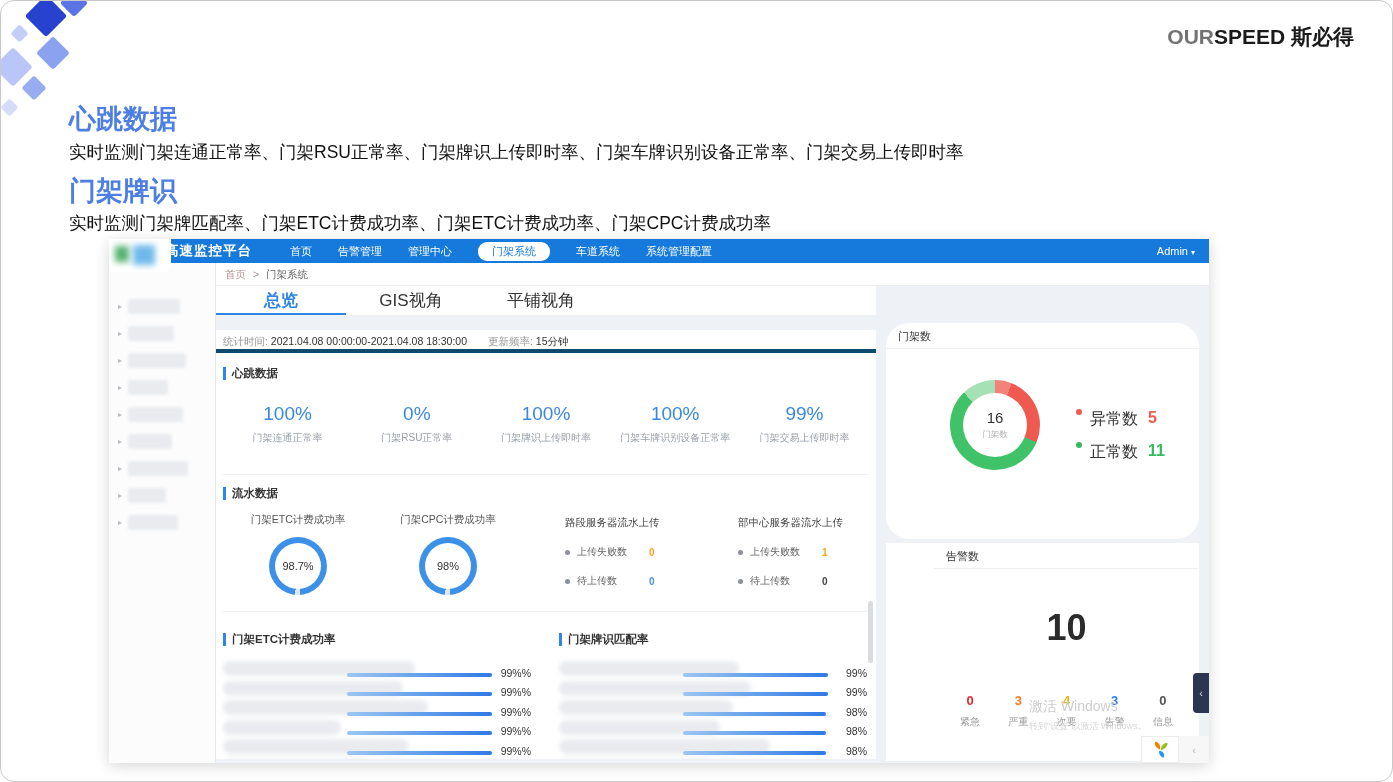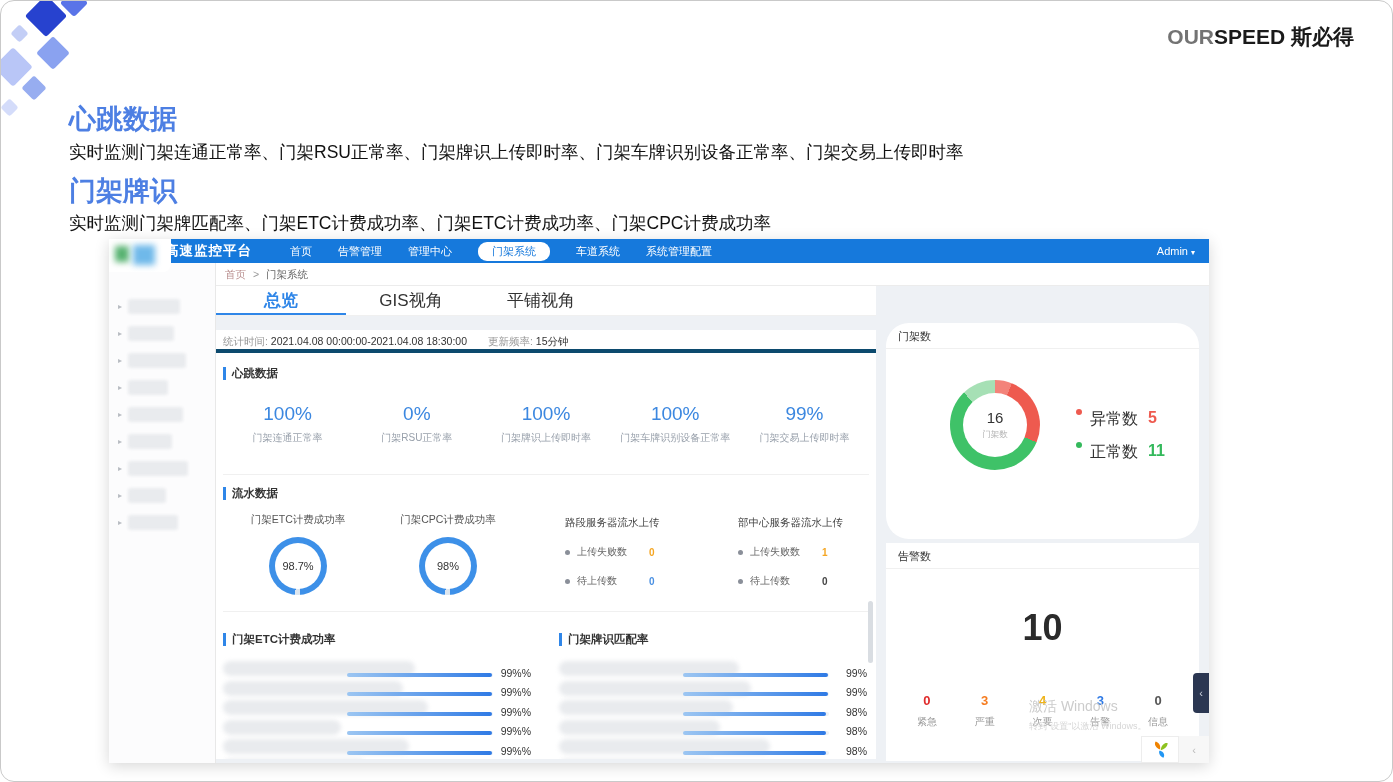--- a/index.html
+++ b/index.html
@@ -108,21 +108,21 @@
   .gantry-donut::after { content:""; position:absolute; inset:13px; background:#fff; border-radius:50%; }
   .gantry-center { position:absolute; inset:0; z-index:2; display:flex; flex-direction:column;
     align-items:center; justify-content:center; }
   .gantry-center .v { font-size:15px; color:#333; }
   .gantry-center .l { font-size:8.5px; color:#b3b3b3; margin-top:3px; }
   .gantry-legend { position:absolute; left:190px; top:86px; }
   .leg-row { display:flex; align-items:flex-start; margin-bottom:12px; font-size:16px; color:#333; }
   .leg-dot { width:6px; height:6px; border-radius:50%; margin-right:8px; }
   .leg-val { font-weight:700; margin-left:10px; }
 
-  .card-alarm { top:304px; bottom:2px; }
+  .card-alarm { top:304px; bottom:2px;padding-left:48px; }
   .alarm-total { text-align:center; margin-top:38px; font-size:36px; font-weight:800; color:#2b2b2b; }
   .alarm-items { display:flex; margin-top:44px; padding:0 12px; }
   .alarm-item { flex:1; text-align:center; }
   .alarm-item .v { font-size:13px; font-weight:700; }
   .alarm-item .l { font-size:10px; color:#999; margin-top:7px; }
   .watermark { position:absolute; left:143px; top:155px; color:#ccc; }
   .wm1 { font-size:14px; }
   .wm2 { font-size:9px; color:#d6d6d6; margin-top:4px; }
 
   .collapse-tab { position:absolute; right:0; top:434px; width:16px; height:40px; background:#2b3752;

